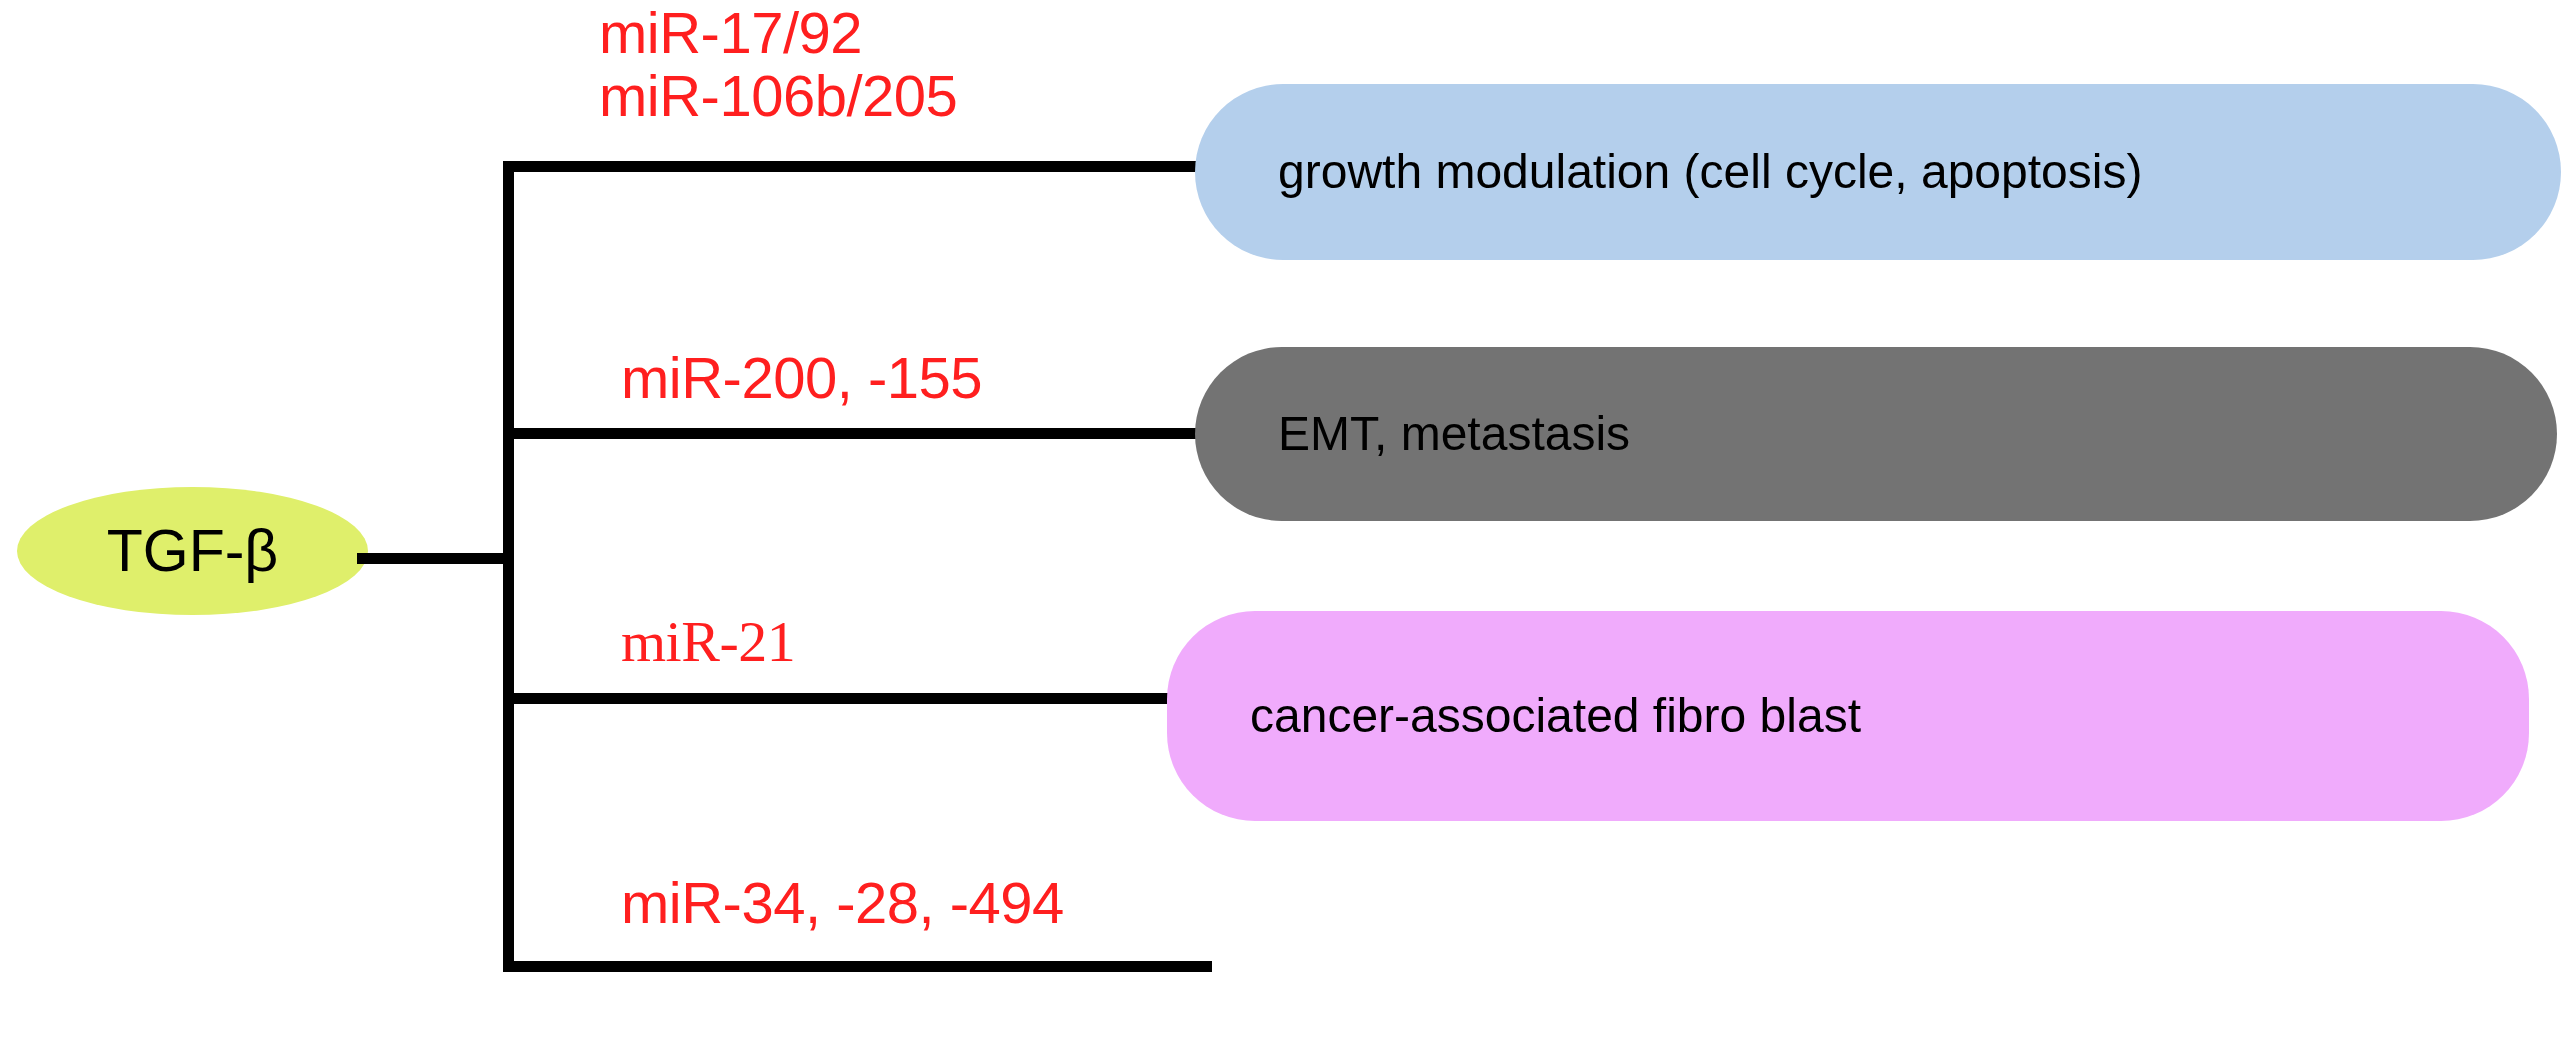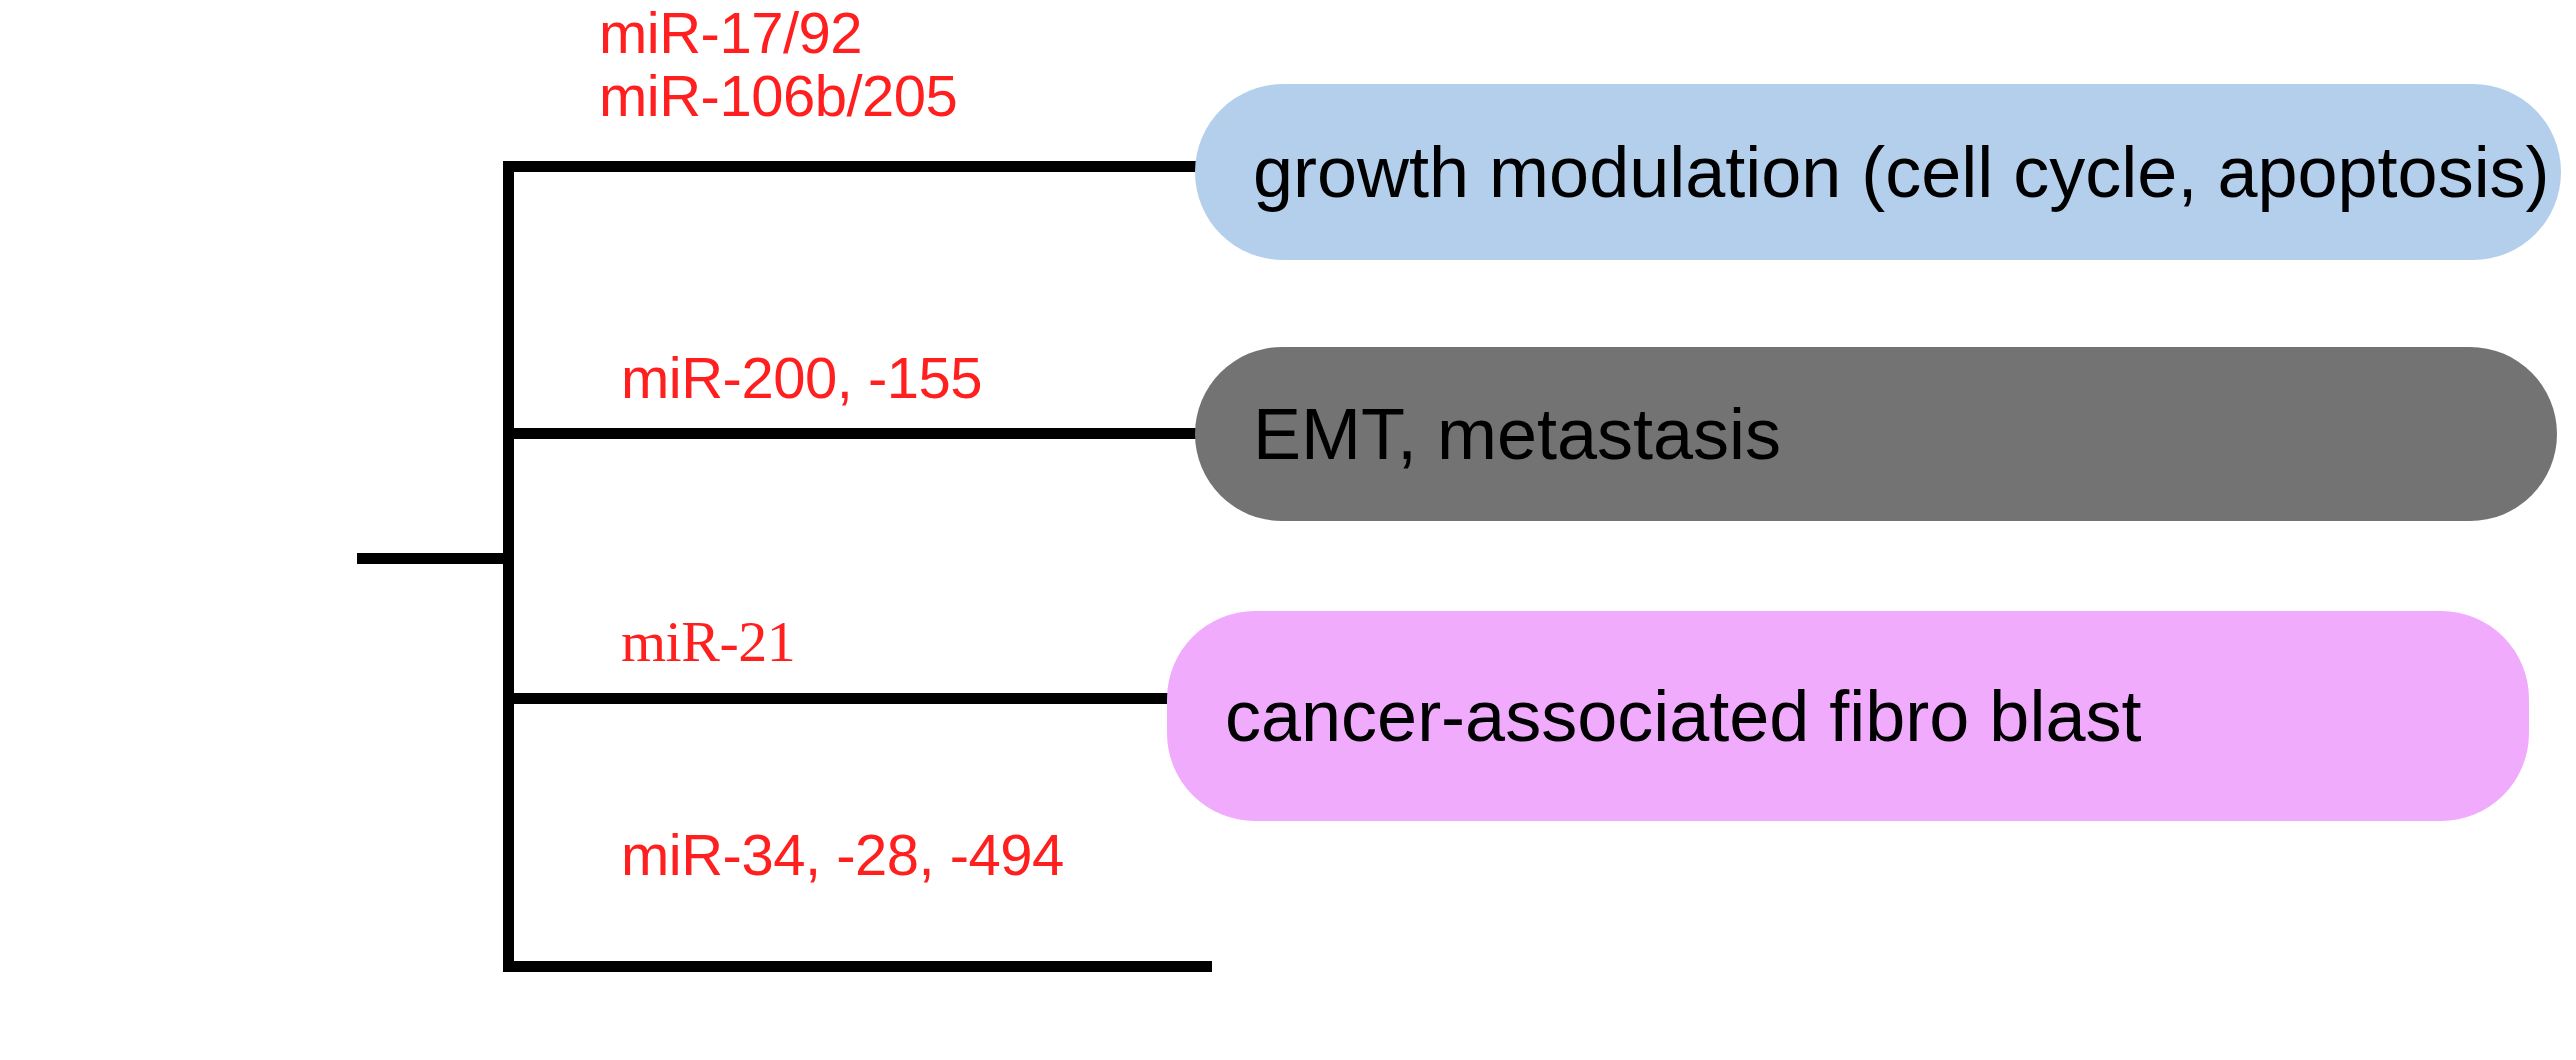--- a/index.html
+++ b/index.html
@@ -46,51 +46,54 @@
   .line-v { width: 10.5px; }
 
   
   .outcome-box {
     position: absolute;
     border-radius: 88px;
     display: flex;
     align-items: center;
   }
   .outcome-label {
-    font-size: 72px;
+    font-size: 48px;
     color: #000000;
     white-space: nowrap;
     line-height: 1;
-    padding-left: 58px;
+    padding-left: 83px;
   }
 
   .box-growth      { left: 1195px; top: 84px;  width: 1366px; height: 176px; background: #b4cfec; }
   .box-emt         { left: 1195px; top: 347px; width: 1362px; height: 174px; background: #737373; }
   .box-fibroblast  { left: 1167px; top: 611px; width: 1362px; height: 210px; background: #f0abfc; }
   .box-immune      { left: 1195px; top: 876px; width: 1366px; height: 176px; background: #8fd99a; }
 
   
   .mir-label {
     position: absolute;
     color: #ff1f1f;
     font-size: 58px;
     line-height: 1.08;
     white-space: pre;
     letter-spacing: -0.5px;
   }
   .mir-1 { left: 599px; top: 1.9px;   }
   .mir-2 { left: 621px; top: 347px; }
   .mir-3 { left: 621px; top: 611px; font-family: Liberation Serif, serif; }
-  .mir-4 { left: 621px; top: 824px; text-align: right; }
+  .mir-4 { left: 621px; top: 872px; text-align: right; }
 </style>
 </head>
 <body>
 
 <div id="canvas">
 
+  <div class="source-node">
+    <span class="source-label">TGF-β</span>
+  </div>
 
   <div class="line line-h" style="left:357px; top:553px; width:157px;"></div>
 
   <div class="line line-v" style="left:503px; top:161px; height:811px;"></div>
 
   <div class="line line-h" style="left:503px; top:161px; width:709px;"></div>
   <div class="mir-label mir-1">miR-17/92
 miR-106b/205</div>
   <div class="outcome-box box-growth">
     <span class="outcome-label">growth modulation (cell cycle, apoptosis)</span>

